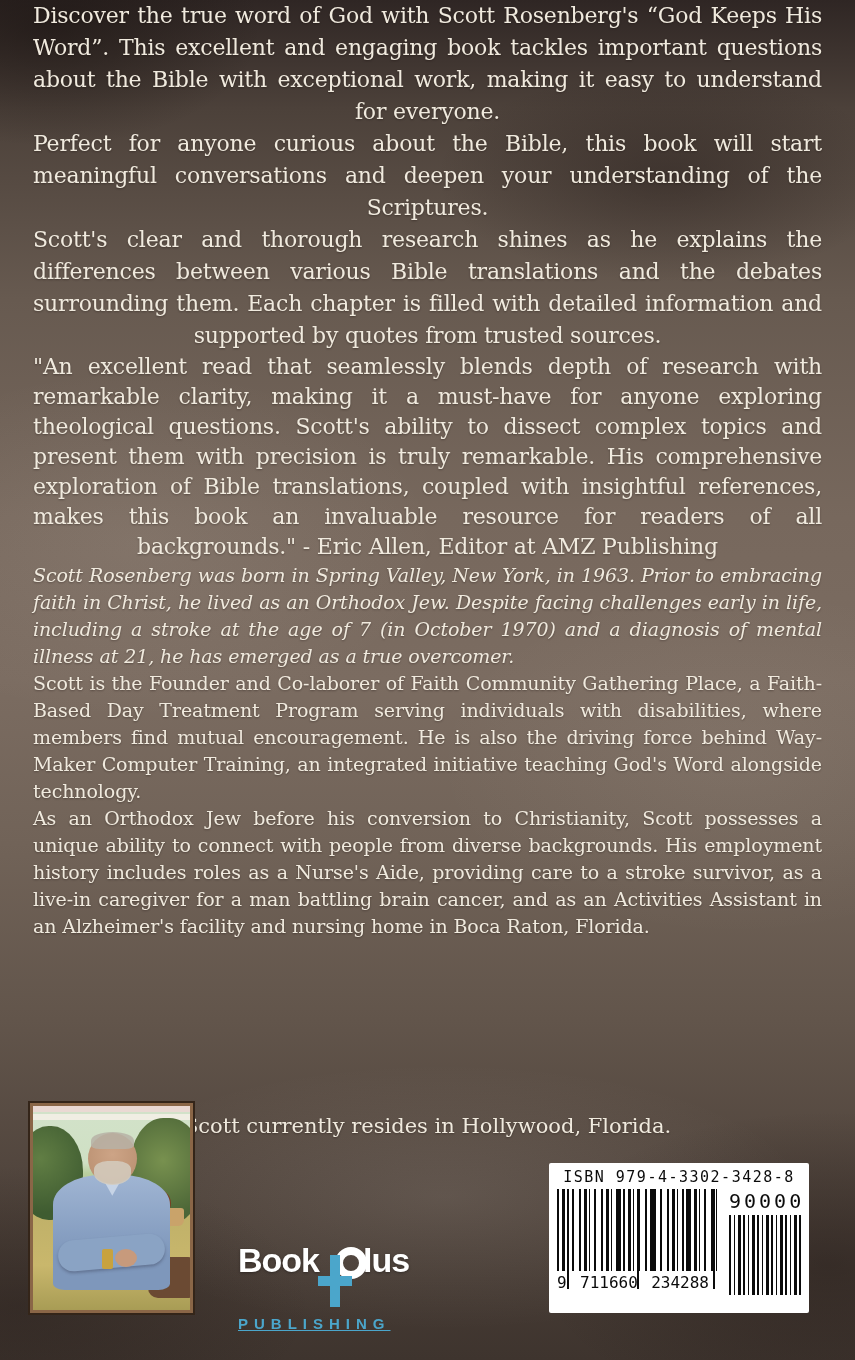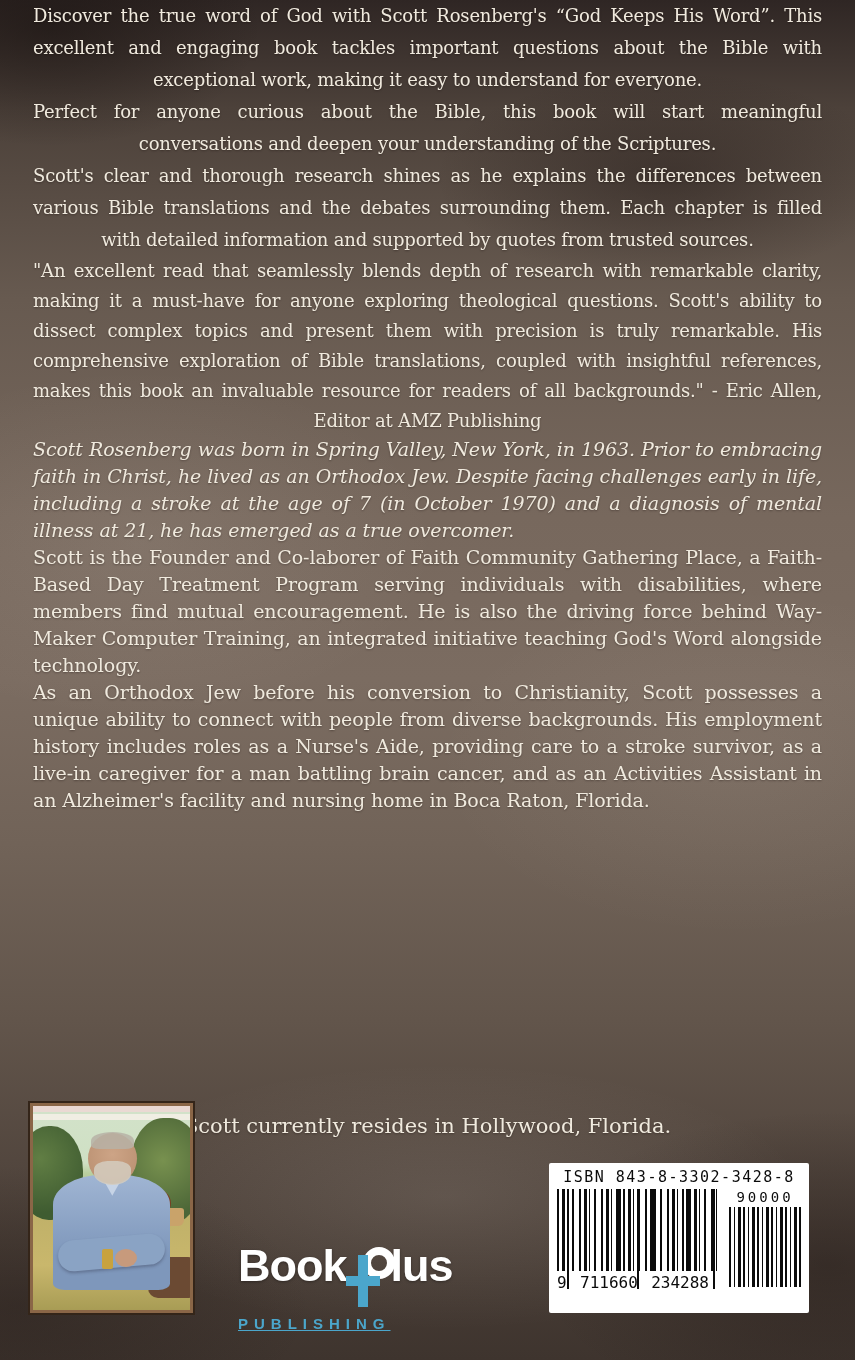--- a/index.html
+++ b/index.html
@@ -11,21 +11,21 @@
       radial-gradient(ellipse 300px 170px at 6% 2%, rgba(24,17,15,.55), transparent 70%),
       radial-gradient(ellipse 430px 250px at 16% 40%, rgba(236,226,215,.09), transparent 70%),
       radial-gradient(ellipse 430px 250px at 86% 56%, rgba(236,226,215,.07), transparent 70%),
       radial-gradient(ellipse 520px 190px at 52% 88%, rgba(241,231,221,.11), transparent 70%),
       radial-gradient(ellipse 420px 220px at 97% 93%, rgba(28,20,18,.40), transparent 70%),
       radial-gradient(ellipse 420px 200px at 2% 96%, rgba(28,20,18,.35), transparent 70%),
       linear-gradient(180deg,#2f2624 0%,#4c413a 8%,#675a50 22%,#77685d 38%,#7b6c61 50%,#716358 62%,#62554b 75%,#52463e 86%,#463b34 94%,#3e342e 100%);
   }
   .copy{position:absolute;left:33px;right:33px;top:0;color:#f0eade;text-shadow:0 1px 2px rgba(20,12,10,.35);}
   .copy p{margin:0;}
-  .lead{font-size:18px;line-height:32px;text-align:justify;text-align-last:center;letter-spacing:-0.2px;}
+  .lead{font-size:22px;line-height:32px;text-align:justify;text-align-last:center;letter-spacing:-0.2px;}
   .p1{margin-top:48px;}
   .p2{margin-top:36px;}
   .p3{margin-top:38px;}
   .quote{margin-top:19px;line-height:30px;}
   .bio{font-size:19px;line-height:27px;text-align:justify;text-align-last:left;letter-spacing:-0.1px;}
   .b1{margin-top:24px;font-style:italic;}
   .b2{margin-top:24px;}
   .b3{margin-top:22px;}
 
   .residence{
@@ -52,21 +52,21 @@
   .ph-head::before{content:"";position:absolute;left:6%;top:-2%;width:88%;height:34%;background:#b7b1a6;border-radius:50% 50% 20% 20%;opacity:.85;}
   .ph-head::after{content:"";position:absolute;left:12%;bottom:-2%;width:76%;height:46%;background:#d3ccc0;border-radius:40% 40% 55% 55%;opacity:.85;}
   .ph-shirt{position:absolute;left:13%;top:34%;width:74%;height:56%;background:linear-gradient(180deg,#a0b5d3,#7e97bb 70%);border-radius:42% 42% 10% 10% / 26% 26% 6% 6%;}
   .ph-collar{position:absolute;left:44%;top:35%;width:13%;height:9%;background:#c7d4e6;clip-path:polygon(0 0,100% 0,50% 100%);}
   .ph-arms{position:absolute;left:16%;top:64%;width:68%;height:15%;background:#8aa3c4;border-radius:18px;transform:rotate(-5deg);box-shadow:0 2px 3px rgba(40,40,60,.3);}
   .ph-hand{position:absolute;left:52%;top:70%;width:14%;height:9%;background:#c79a7c;border-radius:50%;}
   .ph-watch{position:absolute;left:44%;top:70%;width:7%;height:10%;background:#c8a23e;border-radius:2px;}
 
   
   .logo{position:absolute;left:238px;top:1243px;width:224px;color:#fff;}
-  .logo-row{position:relative;display:flex;align-items:flex-start;font-family:"Liberation Sans",sans-serif;font-weight:bold;font-size:45px;letter-spacing:-1px;line-height:1;}
+  .logo-row{position:relative;display:flex;align-items:flex-start;font-family:"Liberation Sans",sans-serif;font-weight:bold;font-size:34px;letter-spacing:-1px;line-height:1;}
   .logo-book{text-shadow:0 1px 3px rgba(0,0,0,.35);}
   .logo-plus{position:relative;width:44px;height:66px;flex:0 0 auto;}
   .logo-plus .bowl{position:absolute;left:16px;top:4px;width:16px;height:16px;border:8px solid #fff;border-radius:50%;}
   .logo-plus .pv{position:absolute;left:11px;top:12px;width:10px;height:52px;background:#4ba6cb;}
   .logo-plus .ph2{position:absolute;left:-1px;top:33px;width:34px;height:10px;background:#4ba6cb;}
   .logo-lus{text-shadow:0 1px 3px rgba(0,0,0,.35);}
   .logo-sub{margin-top:6px;font-family:"Liberation Sans",sans-serif;font-size:15px;font-weight:bold;letter-spacing:6px;color:#4ba6cb;text-decoration:underline;}
 
   
   .barcode{
@@ -83,21 +83,21 @@
     background-image:
       repeating-linear-gradient(90deg,#0b0b0b 0 2px,transparent 2px 5px,#0b0b0b 5px 8px,transparent 8px 10px,#0b0b0b 10px 11px,transparent 11px 15px,#0b0b0b 15px 17px,transparent 17px 22px),
       repeating-linear-gradient(90deg,transparent 0 27px,#0b0b0b 27px 30px,transparent 30px 34px);
   }
   .bc-main::before,.bc-main::after{content:"";position:absolute;top:0;width:2px;height:100px;background:#0b0b0b;}
   .bc-main::before{left:10px;}
   .bc-main::after{right:2px;}
   .guard-mid{position:absolute;left:50%;top:0;width:2px;height:100px;background:#0b0b0b;}
   .digits{display:flex;justify-content:space-between;font-size:16px;margin-top:2px;padding-right:8px;}
   .bc-addon{width:72px;flex:0 0 auto;}
-  .addon-num{font-size:14px;text-align:center;letter-spacing:3px;}
+  .addon-num{font-size:20px;text-align:center;letter-spacing:3px;}
   .addon-bars{
     height:80px;margin-top:2px;
     background-image:repeating-linear-gradient(90deg,#0b0b0b 0 2px,transparent 2px 5px,#0b0b0b 5px 6px,transparent 6px 9px,#0b0b0b 9px 12px,transparent 12px 14px);
   }
 </style>
 </head>
 <body>
 
 <div class="cover">
 
@@ -138,21 +138,21 @@
         <span class="bowl"></span>
         <span class="pv"></span>
         <span class="ph2"></span>
       </span>
       <span class="logo-lus">lus</span>
     </div>
     <div class="logo-sub">PUBLISHING</div>
   </div>
 
   <div class="barcode">
-    <div class="isbn-line">ISBN 843-8-3302-3428-8</div>
+    <div class="isbn-line">ISBN 979-4-3302-3428-8</div>
     <div class="bc-body">
       <div class="bc-main">
         <div class="bars main-bars"></div>
         <div class="guard-mid"></div>
         <div class="digits">
           <span>9</span>
           <span>711660</span>
           <span>234288</span>
         </div>
       </div>

